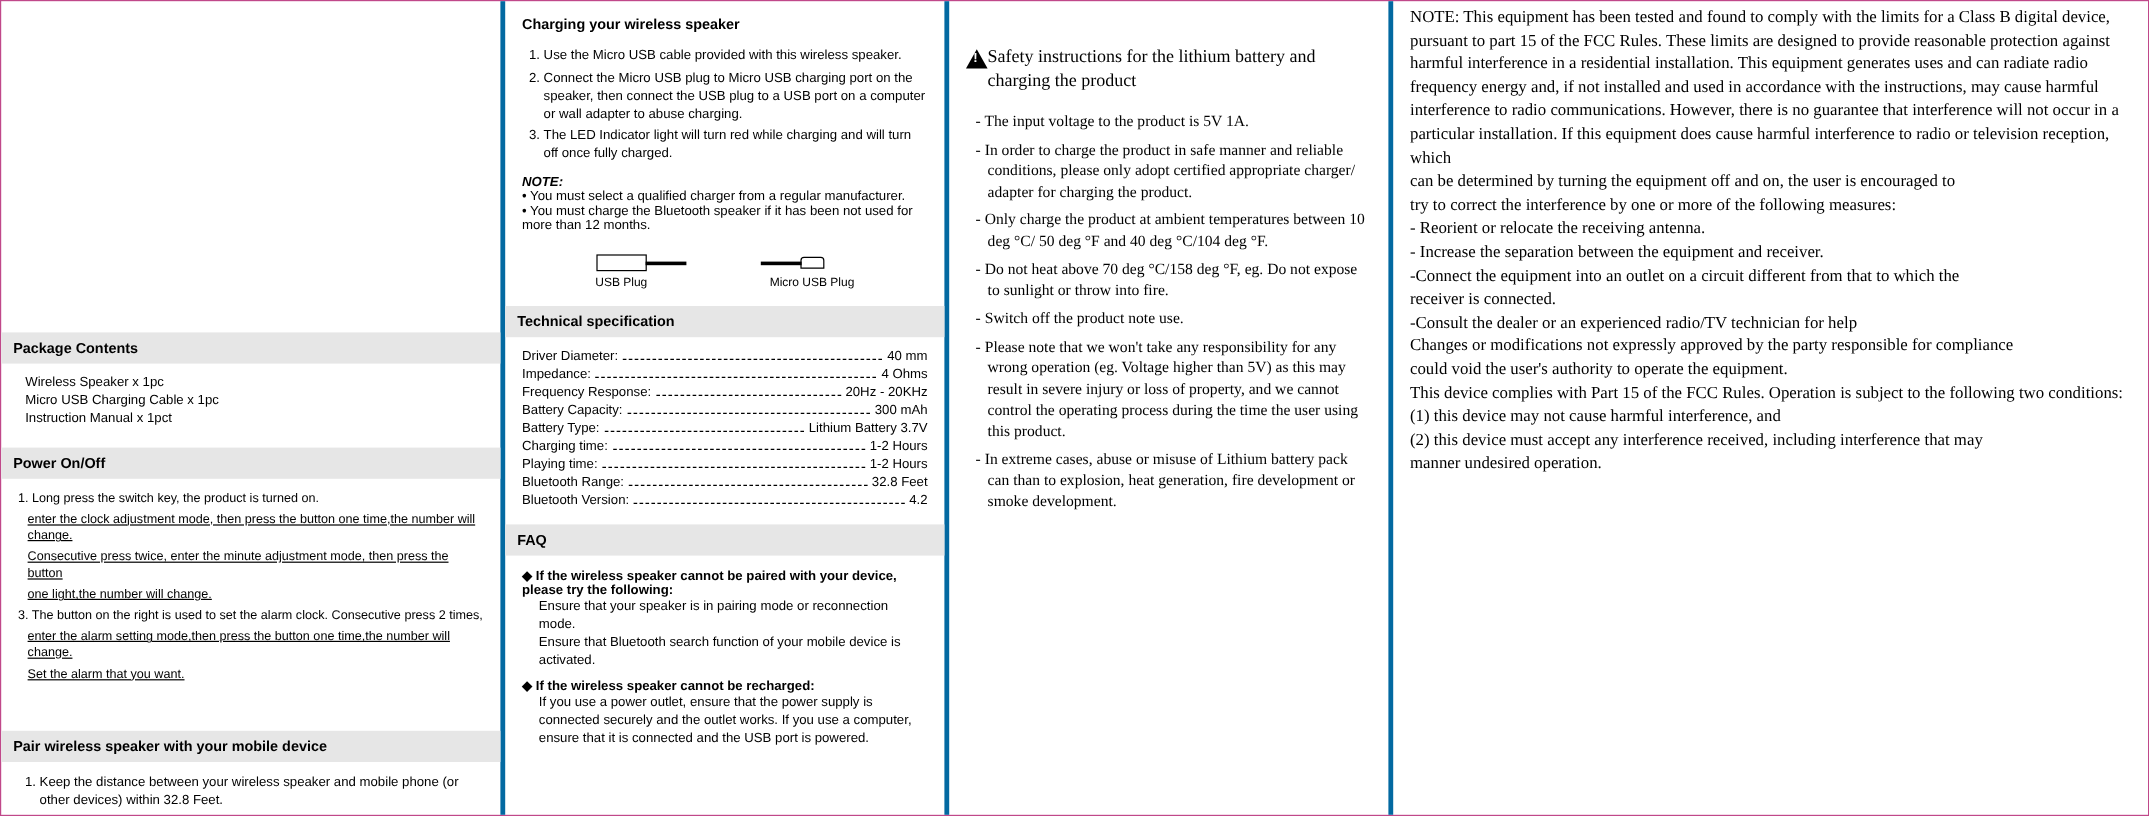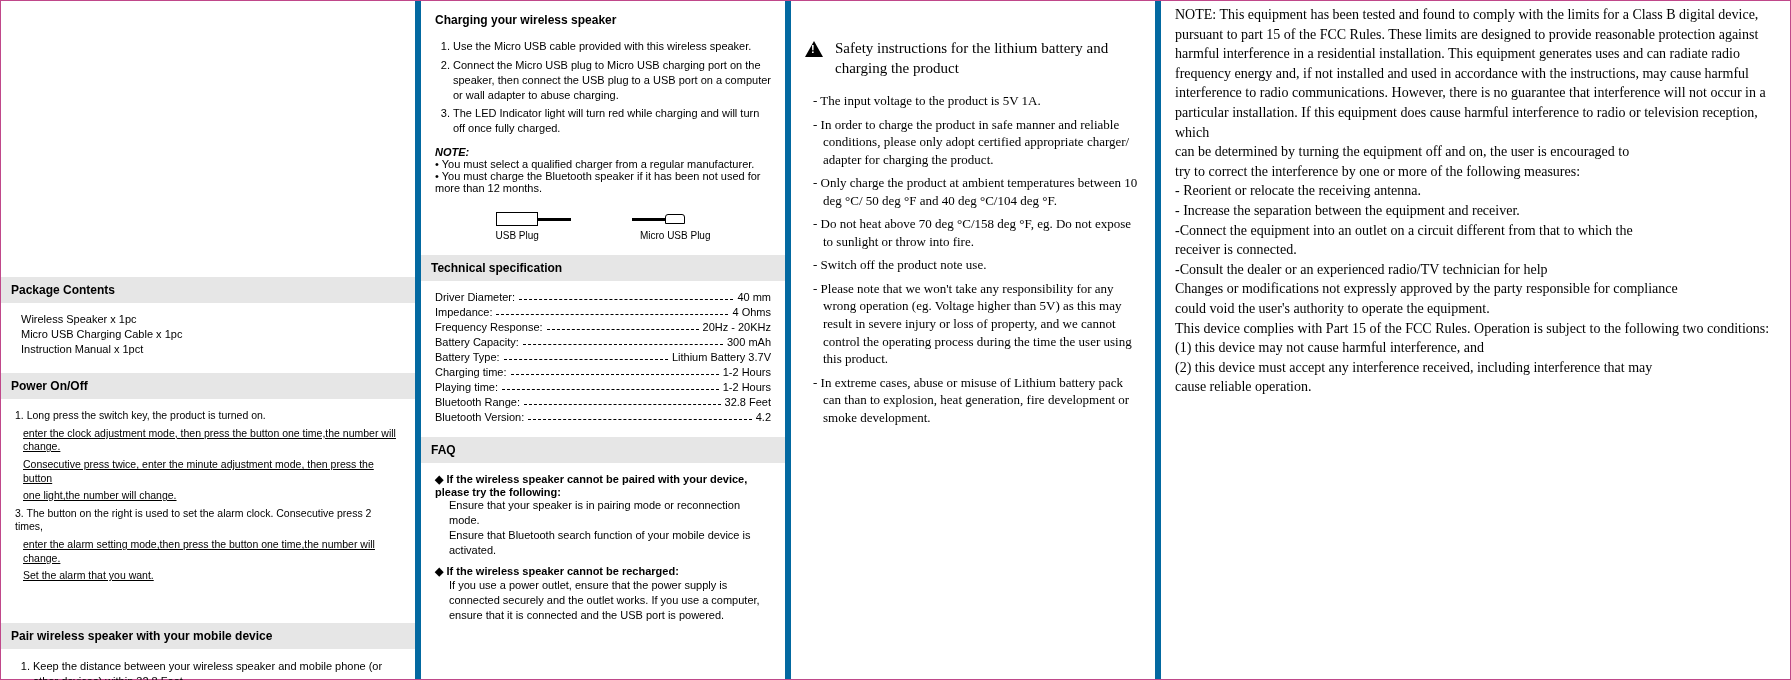--- a/index.html
+++ b/index.html
@@ -11,21 +11,21 @@
     height: 680px;
     background: #fff;
     overflow: hidden;
   }
   .page {
     display: flex;
     border: 1px solid #c0488a;
     height: 680px;
   }
   .col {
-    border-right: 6px solid #0369a1;
+    border-right: 4px solid #0369a1;
     padding: 8px 14px 8px 14px;
     position: relative;
   }
   .col:last-child { border-right: none; }
   .c1 { width: 420px; }
   .c2 { width: 370px; }
   .c3 { width: 370px; }
   .c4 { flex: 1; padding-top: 4px; }
 
   .sec-h {
@@ -62,21 +62,21 @@
   .micro::before {
     content:""; position:absolute; left:-34px; top:3px; width:34px; height:3px; background:#000;
   }
   .spec-line { display:flex; white-space:nowrap; margin-bottom:3px; }
   .spec-line .dots { flex:1; border-bottom:1px dashed #000; margin:0 4px 3px 4px; }
   .faq-block { margin-top:8px; }
   .faq-q::before { content:"◆ "; }
   .faq-q { font-weight:bold; margin-top:8px; }
   .faq-a { margin-left:14px; line-height:1.35; }
 
-  .warn-head { display:flex; align-items:flex-start; gap:12px; margin-top:30px; }
+  .warn-head { display:flex; align-items:flex-start; gap:0; margin-top:30px; }
   .tri {
     width:0; height:0; border-left:9px solid transparent; border-right:9px solid transparent; border-bottom:16px solid #000; position:relative; flex-shrink:0; margin-top:2px;
   }
   .tri::after {
     content:"!"; color:#fff; position:absolute; left:-3px; top:2px; font-size:11px; font-weight:bold;
   }
   .safety-title { font-family: "Times New Roman", serif; font-size:15px; line-height:1.3; }
   .safety-list { font-family: "Times New Roman", serif; font-size:13px; margin-top:14px; margin-left:18px; }
   .safety-list li { list-style:none; text-indent:-10px; margin-bottom:6px; line-height:1.35; }
   .safety-list li::before { content:"- "; }
@@ -224,16 +224,16 @@
     <div>- Reorient or relocate the receiving antenna.</div>
     <div>- Increase the separation between the equipment and receiver.</div>
     <div>-Connect the equipment into an outlet on a circuit different from that to which the</div>
     <div>receiver is connected.</div>
     <div>-Consult the dealer or an experienced radio/TV technician for help</div>
     <div>Changes or modifications not expressly approved by the party responsible for compliance</div>
     <div>could void the user's authority to operate the equipment.</div>
     <div>This device complies with Part 15 of the FCC Rules. Operation is subject to the following two conditions:</div>
     <div>(1) this device may not cause harmful interference, and</div>
     <div>(2) this device must accept any interference received, including interference that may</div>
-    <div>cause reliable operation.</div>
+    <div>manner undesired operation.</div>
   </div>
 
 </div>
 
 </body></html>

